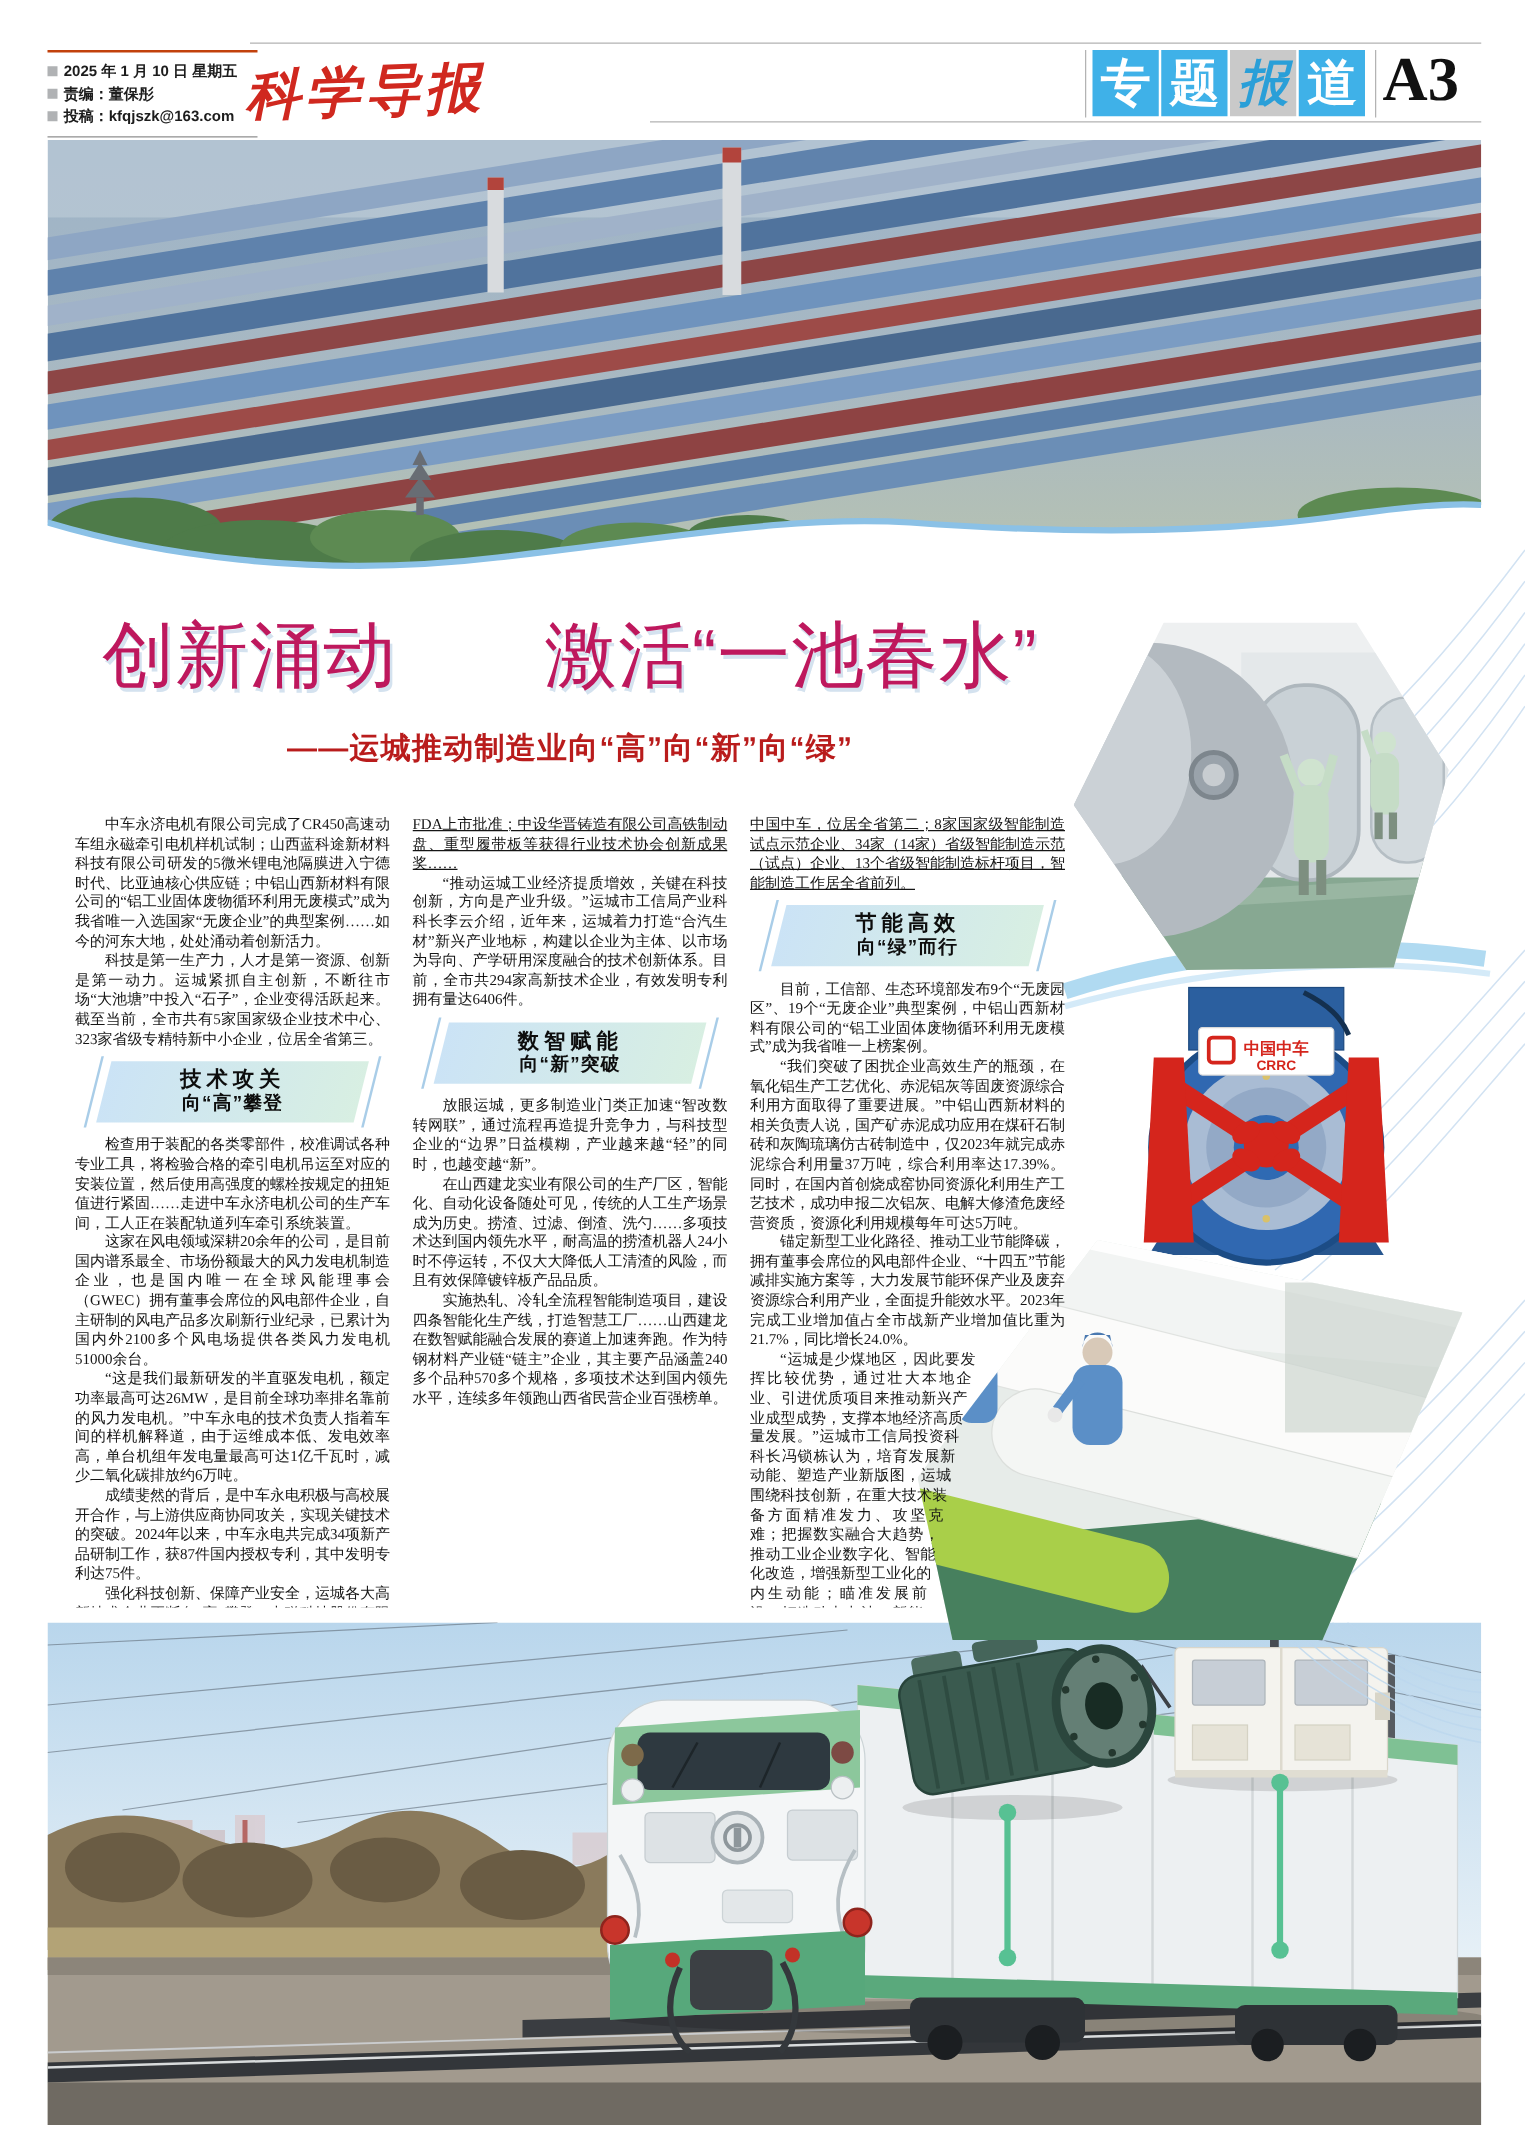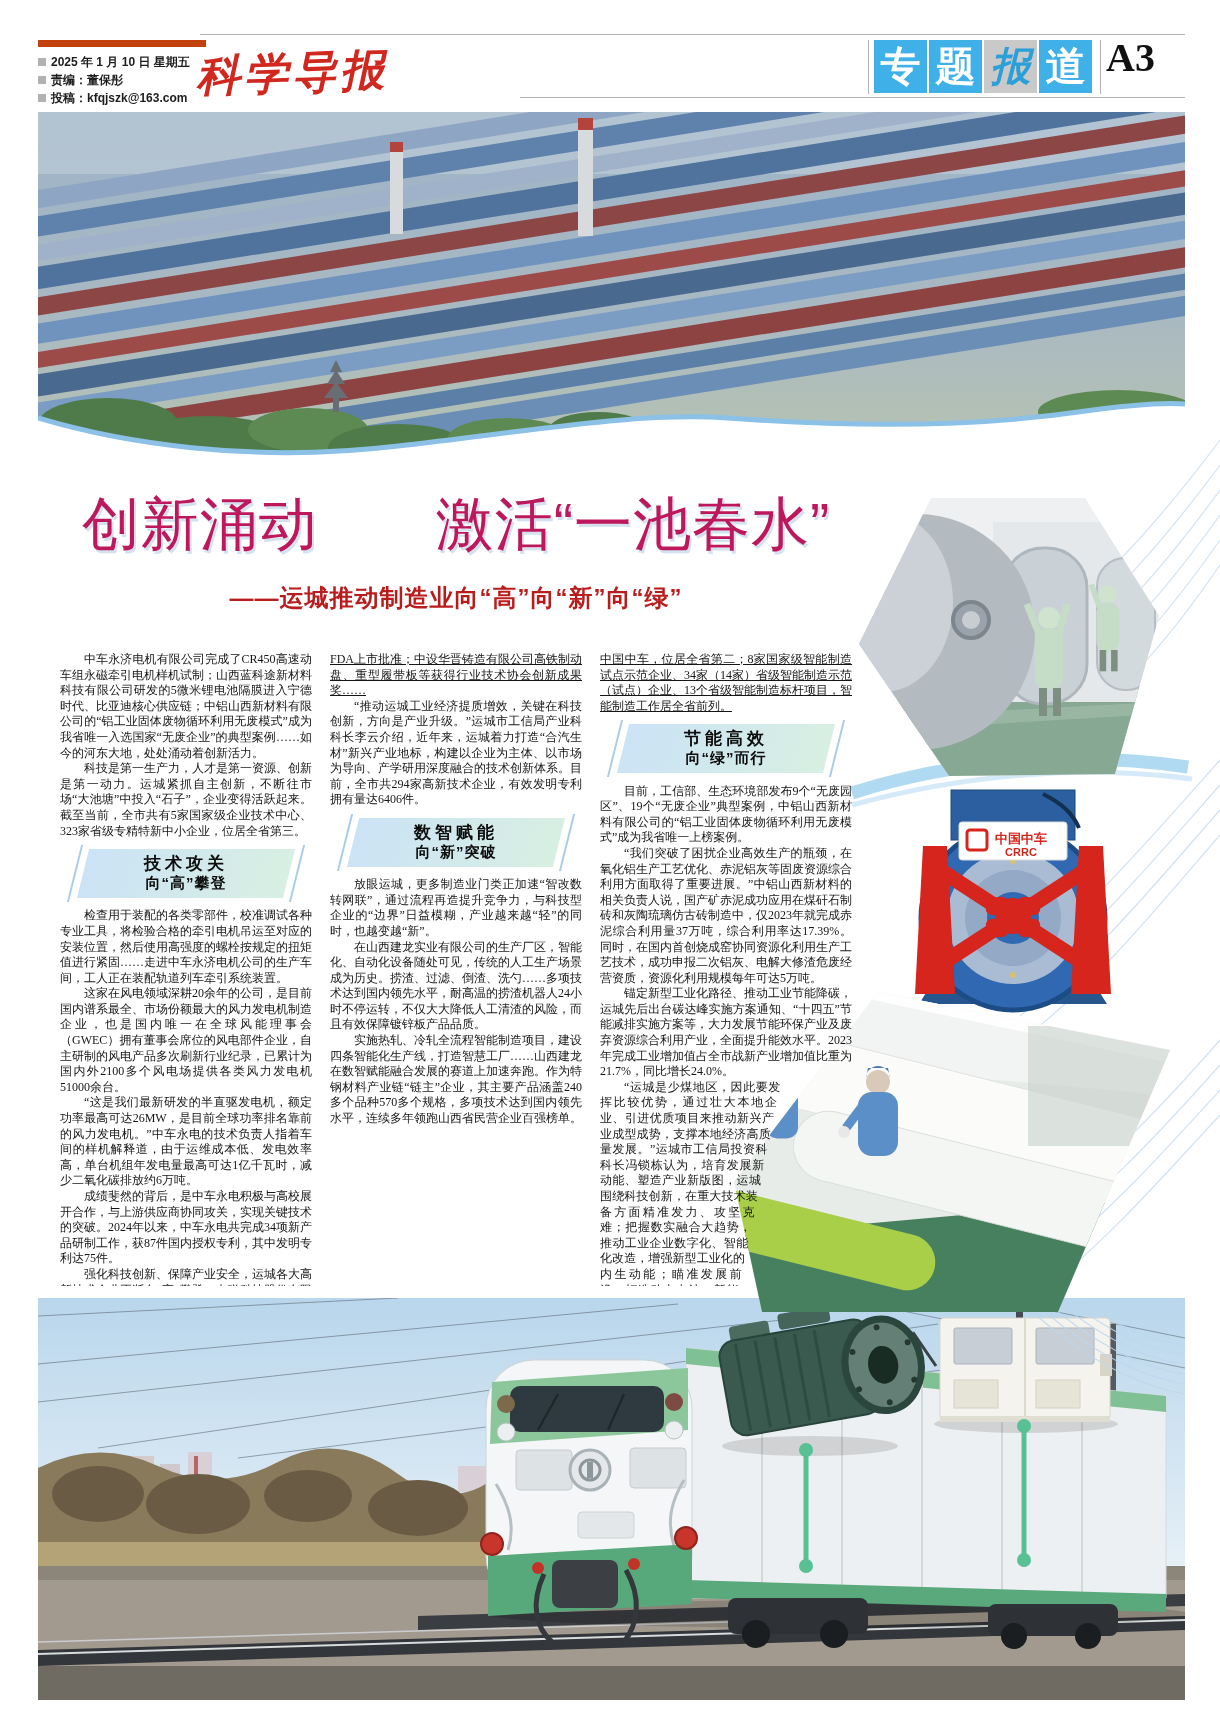--- a/index.html
+++ b/index.html
@@ -2,34 +2,34 @@
 <html><head>
 <meta charset="utf-8">
 <style>
   html,body{margin:0;padding:0;background:#e9e9e9;}
   .page{position:relative;width:1220px;height:1725px;background:#ffffff;overflow:hidden;
         font-family:"Liberation Sans",sans-serif;margin:0 auto;}
   .abs{position:absolute;}
   
   .rule{position:absolute;border-top:1px solid #b3b3b3;height:0;}
   .vrule{position:absolute;border-left:1px solid #b3b3b3;width:0;}
-  .hdr-left{position:absolute;left:38px;top:40px;width:168px;border-top:7px solid #c2410c;
+  .hdr-left{position:absolute;left:38px;top:40px;width:168px;border-top:2px solid #c2410c;
             border-bottom:1px solid #8f8f8f;padding:6px 0 7px 0;}
   .hdr-line{display:flex;align-items:center;gap:5px;font-size:12px;font-weight:bold;
             color:#1c1c1c;line-height:18px;white-space:nowrap;}
   .sq{width:8px;height:8px;background:#b0b2b4;flex:0 0 auto;}
   .masthead{position:absolute;left:196px;top:44px;font-family:"Liberation Serif",serif;
             font-style:italic;font-weight:bold;font-size:44px;color:#d0281f;
             letter-spacing:4px;transform:rotate(-2deg);white-space:nowrap;}
   .secchars{position:absolute;left:874px;top:40px;display:flex;gap:2px;}
   .secchar{width:53px;height:53px;display:flex;align-items:center;justify-content:center;
            background:#3fb1e8;color:#fff;font-size:40px;font-weight:bold;}
   .secchar.alt{background:#c9c9c9;color:#2a9fd8;font-style:italic;font-family:"Liberation Serif",serif;}
   .pageno{position:absolute;left:1106px;top:34px;font-family:"Liberation Serif",serif;
-          font-weight:bold;font-size:40px;color:#111;}
+          font-weight:bold;font-size:50px;color:#111;}
   
   .headline{position:absolute;left:60px;top:486px;width:792px;text-align:center;}
   .headline .title{font-size:58px;font-weight:normal;color:#be185d;letter-spacing:1px;
                    text-shadow:2px 3px 0 #d4e2ef;white-space:nowrap;}
   .headline .subtitle{margin-top:18px;font-size:24px;font-weight:bold;color:#b91c1c;letter-spacing:1px;}
   
   .col{position:absolute;top:652px;width:252px;height:634px;overflow:hidden;
        font-family:"Liberation Serif",serif;font-size:12px;line-height:15.6px;
        color:#151515;text-align:justify;z-index:3;}
   .col p{margin:0;text-indent:2em;}
@@ -295,21 +295,21 @@
   <div class="col" style="left:600px;">
     <p class="cont">中国中车，位居全省第二；8家国家级智能制造试点示范企业、34家（14家）省级智能制造示范（试点）企业、13个省级智能制造标杆项目，智能制造工作居全省前列。</p>
     <div class="secbox">
       <div class="secbox-in">
         <div class="sec-l1">节能高效</div>
         <div class="sec-l2">向“绿”而行</div>
       </div>
     </div>
     <p>目前，工信部、生态环境部发布9个“无废园区”、19个“无废企业”典型案例，中铝山西新材料有限公司的“铝工业固体废物循环利用无废模式”成为我省唯一上榜案例。</p>
     <p>“我们突破了困扰企业高效生产的瓶颈，在氧化铝生产工艺优化、赤泥铝灰等固废资源综合利用方面取得了重要进展。”中铝山西新材料的相关负责人说，国产矿赤泥成功应用在煤矸石制砖和灰陶琉璃仿古砖制造中，仅2023年就完成赤泥综合利用量37万吨，综合利用率达17.39%。同时，在国内首创烧成窑协同资源化利用生产工艺技术，成功申报二次铝灰、电解大修渣危废经营资质，资源化利用规模每年可达5万吨。</p>
-    <p>锚定新型工业化路径、推动工业节能降碳，运城先后出台碳达峰实施方案通知、“十四五”节能减排实施方案等，大力发展节能环保产业及废弃资源综合利用产业，全面提升能效水平。2023年完成工业增加值占全市战新产业增加值比重为21.7%，同比增长24.0%。</p>
+    <p>锚定新型工业化路径、推动工业节能降碳，拥有董事会席位的风电部件企业、“十四五”节能减排实施方案等，大力发展节能环保产业及废弃资源综合利用产业，全面提升能效水平。2023年完成工业增加值占全市战新产业增加值比重为21.7%，同比增长24.0%。</p>
     <div class="cut"></div>
     <p>“运城是少煤地区，因此要发挥比较优势，通过壮大本地企业、引进优质项目来推动新兴产业成型成势，支撑本地经济高质量发展。”运城市工信局投资科科长冯锁栋认为，培育发展新动能、塑造产业新版图，运城围绕科技创新，在重大技术装备方面精准发力、攻坚克难；把握数实融合大趋势，推动工业企业数字化、智能化改造，增强新型工业化的内生动能；瞄准发展前沿，打造动力电池、新能源汽车、生物医药等战略性新兴产业，加快形成新质生产力。</p>
 
   </div>
 
   <svg class="abs" style="left:38px;top:1298px;z-index:1;" width="1147" height="402" viewBox="0 0 1147 402">
     <defs>
       <linearGradient id="gSky" x1="0" y1="0" x2="0" y2="1">
         <stop offset="0" stop-color="#b9d6ec"></stop>
           <stop offset="0.7" stop-color="#e8f1f7"></stop>

